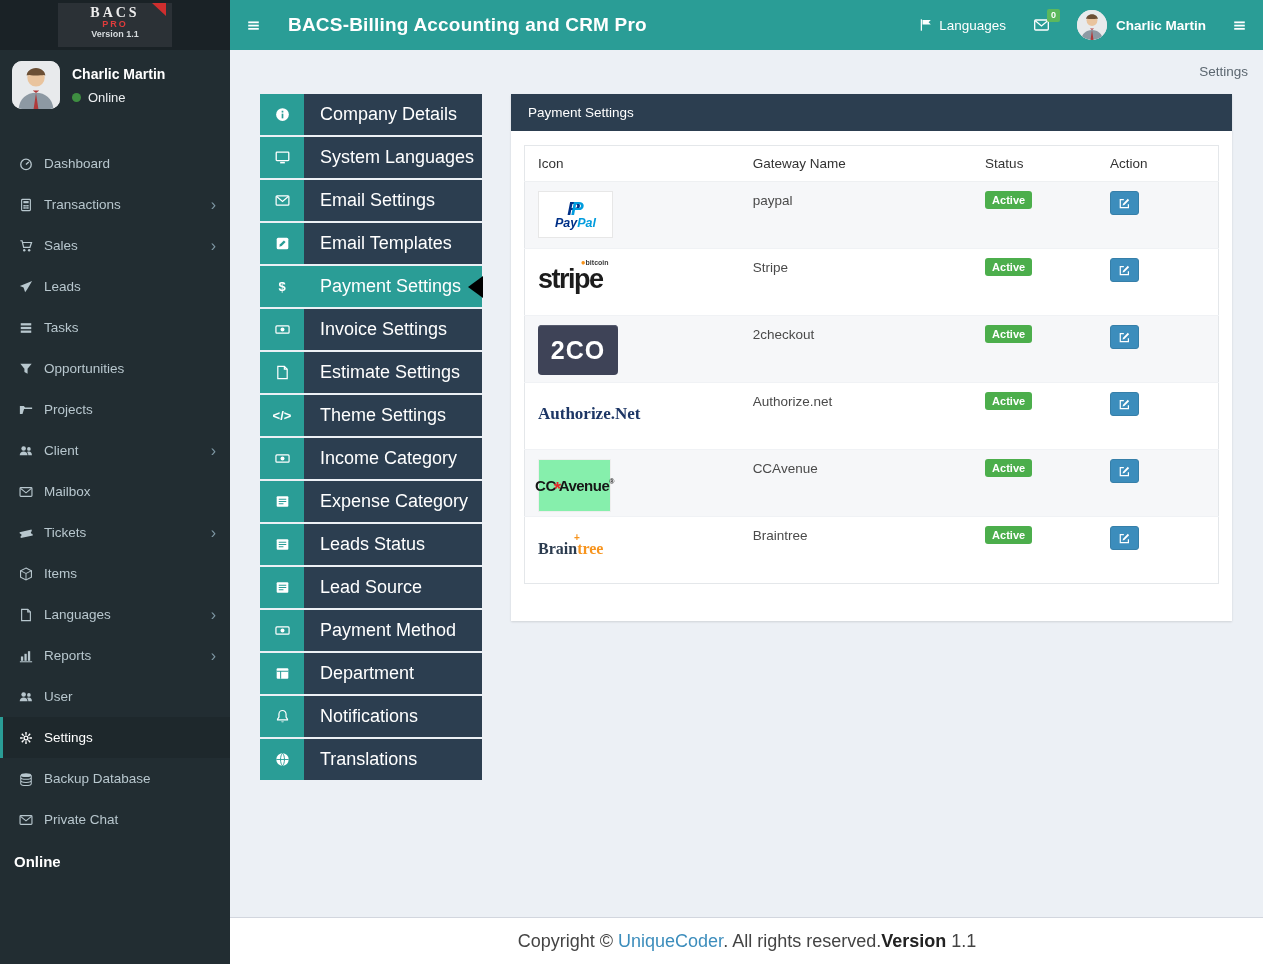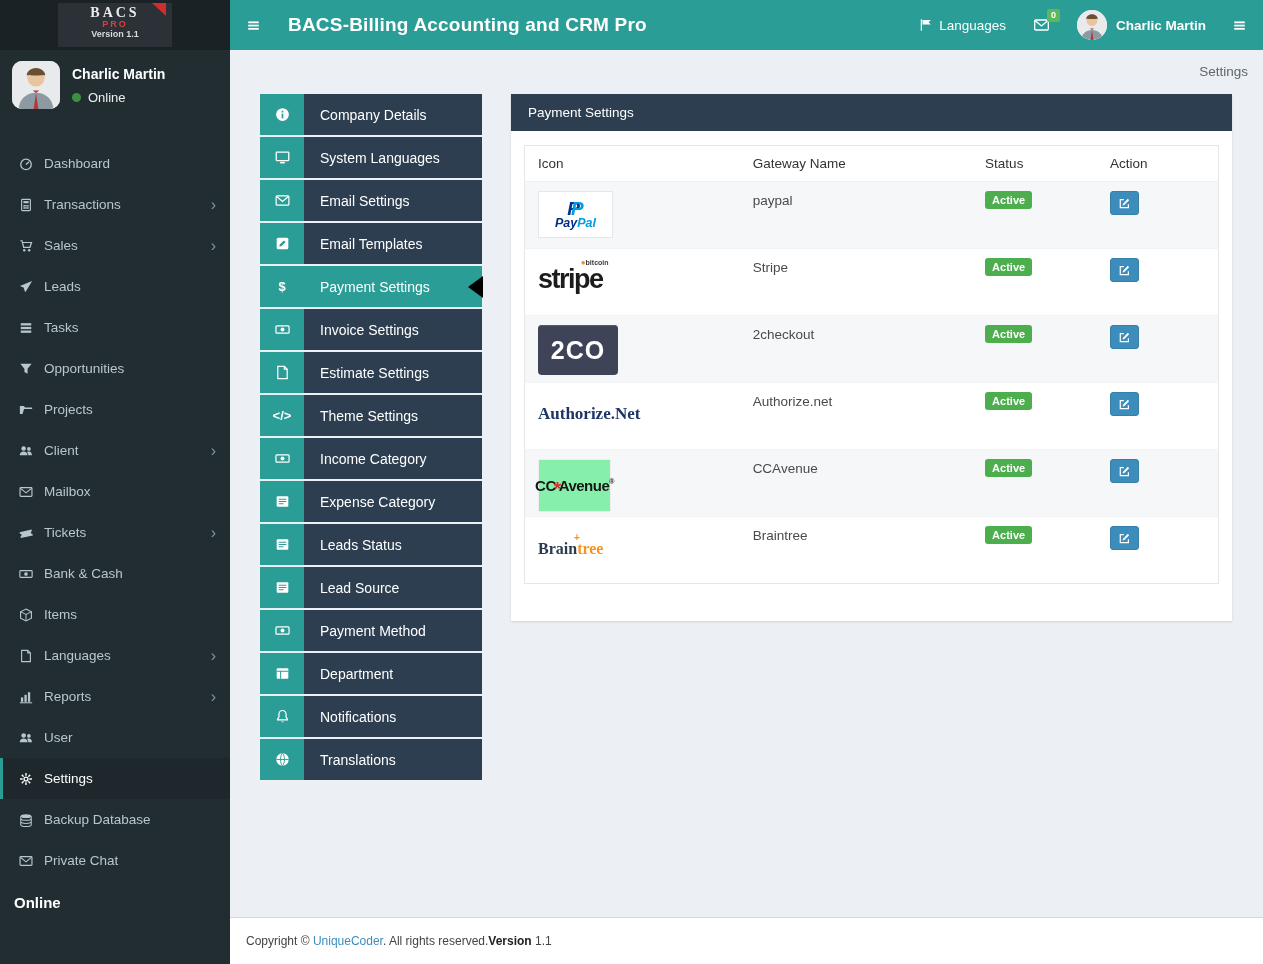--- a/index.html
+++ b/index.html
@@ -56,21 +56,21 @@
   .breadcrumb-row{text-align:right;padding:14px 15px 0;color:#5c6770;font-size:13.5px;height:29px}
   .main-row{display:flex;align-items:flex-start;margin-top:15px}
 
   
   .settings-menu{width:222px;margin-left:30px;flex:none}
   .sm-item{display:flex;align-items:stretch;height:41px;margin-bottom:2px;background:var(--navy);
     color:#fff;cursor:pointer;position:relative}
   .sm-icon{width:44px;background:var(--teal);display:flex;align-items:center;justify-content:center;
     font-size:13px;font-weight:bold;flex:none}
   .sm-icon svg{width:15px;height:15px}
-  .sm-label{display:flex;align-items:center;padding-left:16px;font-size:14px;white-space:nowrap}
+  .sm-label{display:flex;align-items:center;padding-left:16px;font-size:18px;white-space:nowrap}
   .sm-item.active{background:var(--teal)}
   .sm-arrow{position:absolute;right:-1px;top:50%;transform:translateY(-50%);width:0;height:0;
     border-top:11px solid transparent;border-bottom:11px solid transparent;border-right:15px solid #000}
 
   
   .panel{flex:1;margin-left:29px;margin-right:31px;background:#fff;box-shadow:0 1px 2px rgba(0,0,0,.12)}
   .panel-heading{background:var(--navy);color:#fff;font-size:13.5px;padding:11px 17px}
   .panel-body{padding:14px 13px 37px}
   table.gw-table{width:100%;border-collapse:collapse;border:1px solid #e4e7ea;font-size:13.5px}
   .gw-table th{text-align:left;padding:10px 13px;color:#333;font-weight:normal;border-bottom:1px solid #eef0f2}
@@ -108,22 +108,22 @@
     justify-content:center;font-weight:bold;font-size:15px;color:#161616;letter-spacing:-.5px}
   .cca-star{color:#e02a2a;font-size:19px;margin:0 -2px;position:relative;top:3px}
   .cca-reg{font-size:7px;position:relative;top:-4px}
   .lg-bt{font-family:"Liberation Serif",serif;font-weight:bold;font-size:16px;position:relative;
     padding-top:14px;display:inline-block}
   .bt1{color:#2b3b4e}.bt2{color:#f7941e}
   .bt-plus{position:absolute;top:6px;left:36px;color:#f7941e;font-size:10px;font-family:"Liberation Sans",sans-serif}
 
   
   .footer{margin-left:230px;height:47px;background:#fff;border-top:1px solid #d2d6de;
-    display:flex;align-items:center;justify-content:flex-start;padding:0 15px 0 16px;
-    font-size:12px;color:#444}
+    display:flex;align-items:center;justify-content:center;padding:0 15px 0 16px;
+    font-size:18px;color:#444}
   .footer a{color:var(--blue);text-decoration:none;cursor:pointer}
   .footer .ver b{color:#222}
 </style>
 </head>
 <body>
 
 <aside class="sidebar">
   <div class="logo-strip">
     <div class="logo-box">
       <div class="logo-accent"></div>
@@ -243,29 +243,20 @@
         <span class="nav-label">Mailbox</span>
       </div>
       <div class="nav-item">
         <span class="ic">
           <svg viewBox="0 0 16 16">
             <path d="M1 5.5h14v2a1.5 1.5 0 000 3v2H1v-2a1.5 1.5 0 000-3v-2z" fill="currentColor" transform="rotate(-12 8 8)"></path>
           </svg>
         </span>
         <span class="nav-label">Tickets</span>
         <span class="chev">›</span>
-      </div>
-      <div class="nav-item">
-        <span class="ic">
-          <svg viewBox="0 0 16 16">
-            <rect x="1" y="4.2" width="14" height="7.6" rx="1" fill="none" stroke="currentColor" stroke-width="1.3"></rect>
-            <circle cx="8" cy="8" r="2.1" fill="currentColor"></circle>
-          </svg>
-        </span>
-        <span class="nav-label">Bank &amp; Cash</span>
       </div>
       <div class="nav-item">
         <span class="ic">
           <svg viewBox="0 0 16 16">
             <path d="M8 1.2l6.2 3.1v7.4L8 14.8l-6.2-3.1V4.3L8 1.2z" fill="none" stroke="currentColor" stroke-width="1.3"></path>
             <path d="M1.8 4.3L8 7.4l6.2-3.1M8 7.4v7.4" fill="none" stroke="currentColor" stroke-width="1.1"></path>
           </svg>
         </span>
         <span class="nav-label">Items</span>
       </div>

